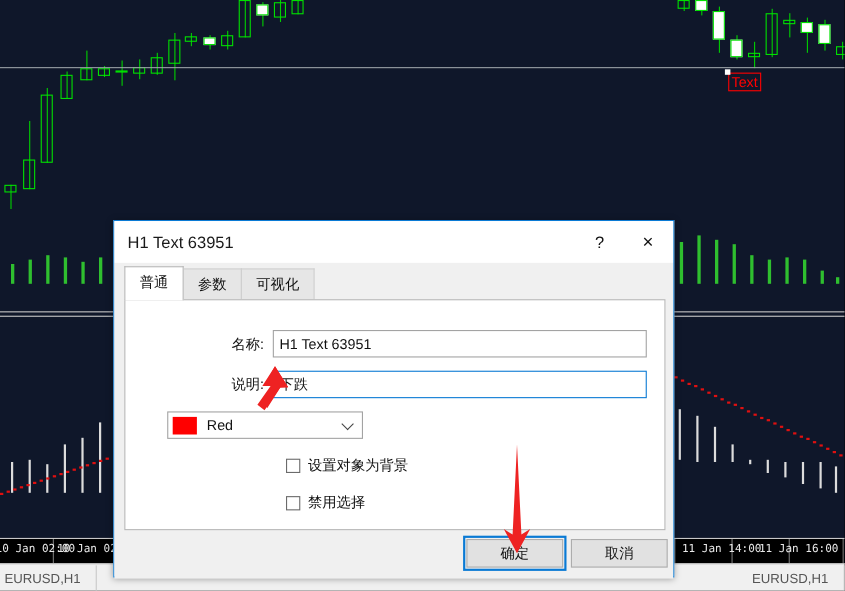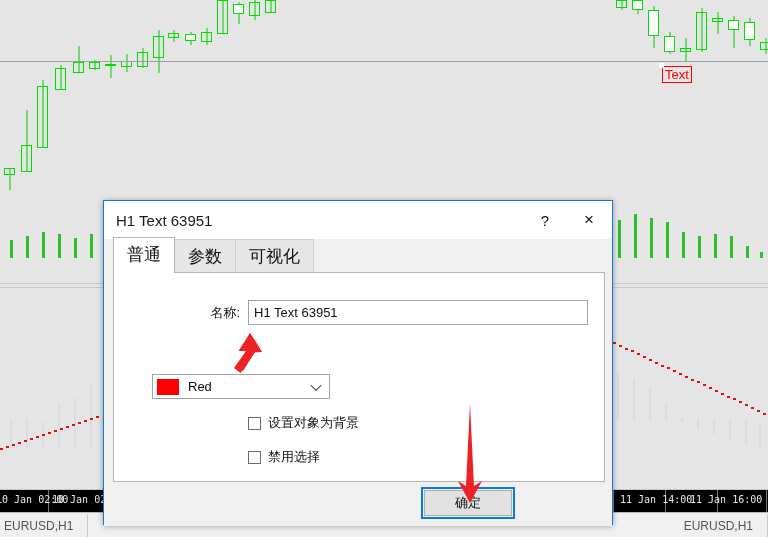--- a/index.html
+++ b/index.html
@@ -7,21 +7,21 @@
     width: 768px; height: 537px;
     overflow: hidden;
     background: #000;
     font-family: "Liberation Sans", sans-serif;
   }
   #root { position: relative; width: 768px; height: 537px; }
 
   
   .chart-area {
     position: absolute; left: 0; top: 0; width: 768px; height: 512px;
-    background: #e5e5e5; overflow: hidden;
+    background: #0f172a; overflow: hidden;
   }
   .sub-sep {
     position: absolute; left: 0; width: 768px; height: 1px; background: #c8c8c8;
   }
   .hline-gray {
     position: absolute; left: 0; width: 768px; height: 1px; background: #9aa0a6;
   }
   .candle { position: absolute; }
   .candle .wick {
     position: absolute; width: 1px; background: #00d000; left: 50%;
@@ -100,21 +100,21 @@
     position: absolute; left: 0; top: 38px; width: 100%; height: 287px;
     background: #f0f0f0;
   }
 
   
   .tabs {
     position: absolute; left: 9px; top: 7px; display: flex; align-items: flex-end;
     height: 27px;
   }
   .tab {
-    font-size: 17px; color: #111; padding: 5px 13px 6px 13px;
+    font-size: 13px; color: #111; padding: 5px 13px 6px 13px;
     border: 1px solid #cfcfcf; border-bottom: none; background: #e6e6e6;
     margin-right: -1px; position: relative; top: 1px;
   }
   .tab.active { background: #ffffff; border-color: #b6b6b6; top: 0; padding-bottom: 7px; z-index: 2; }
 
   .tab-panel {
     position: absolute; left: 9px; top: 33px; width: 492px; height: 210px;
     background: #ffffff; border: 1px solid #b6b6b6; box-sizing: border-box;
   }
 
@@ -135,21 +135,21 @@
     background: #fff; display: flex; align-items: center; position: relative;
   }
   .swatch { width: 22px; height: 16px; margin-left: 4px; background: #ff0000; }
   .combo-label { font-size: 13px; color: #111; margin-left: 9px; }
   .chev {
     position: absolute; right: 9px; top: 50%; width: 7px; height: 7px;
     border-right: 1.4px solid #444; border-bottom: 1.4px solid #444;
     transform: translateY(-70%) rotate(45deg);
   }
 
-  .cb-row { position: absolute; display: flex; align-items: center; }
+  .cb-row { position: absolute; display: flex; align-items: center; margin-left: 12px; }
   .cbox {
     width: 13px; height: 13px; border: 1px solid #6b6b6b; background: #fff;
     box-sizing: border-box; margin-right: 7px;
   }
   .cb-label { font-size: 13px; color: #111; white-space: nowrap; }
 
   .dlg-footer { position: absolute; left: 0; bottom: 0; width: 100%; height: 46px; }
   .btn {
     position: absolute; width: 88px; height: 26px;
     background: #e1e1e1; border: 1px solid #adadad; box-sizing: border-box;
@@ -413,20 +413,24 @@
         <div class="tab">可视化</div>
       </div>
 
       <div class="tab-panel">
 
         <div class="field-row" style="left:38px; top:27px;">
           <div class="field-label">名称:</div>
           <input class="text-input" style="width: 340px;" value="H1 Text 63951">
         </div>
 
+        <div class="field-row" style="left:38px; top:64px;">
+          <div class="field-label">说明:</div>
+          <input class="text-input focused" style="width: 340px;" value="下跌">
+        </div>
 
         <div class="field-row" style="left:38px; top:101px;">
           <div class="combo">
             <div class="swatch" id="color-swatch" style="background: rgb(255, 0, 0);"></div>
             <div class="combo-label">Red</div>
             <div class="chev"></div>
           </div>
         </div>
 
         <div class="cb-row" style="left:134px; top:141px;">
@@ -434,20 +438,21 @@
           <div class="cb-label">设置对象为背景</div>
         </div>
         <div class="cb-row" style="left:134px; top:175px;">
           <div class="cbox"></div>
           <div class="cb-label">禁用选择</div>
         </div>
       </div>
 
       <div class="dlg-footer">
         <div class="btn default" style="left:320px; top:10px;text-align:right;">确定</div>
+        <div class="btn" style="left:415px; top:10px;">取消</div>
       </div>
     </div>
   </div>
 
   <svg class="anno" style="left:0; top:0; width:768px; height:537px;">
 
     <g>
       <polygon points="250,333 262,352 255,352 243,371 239,367 247,351 240,351" fill="#ee2222"></polygon>
       <polygon points="249,332 264,354 236,374" fill="none"></polygon>
       <path d="M 250,333 L 262,352 L 254.5,352.5 L 240.5,373 L 234,368 L 246,351 L 238.5,351 Z" fill="#ee2222"></path>

